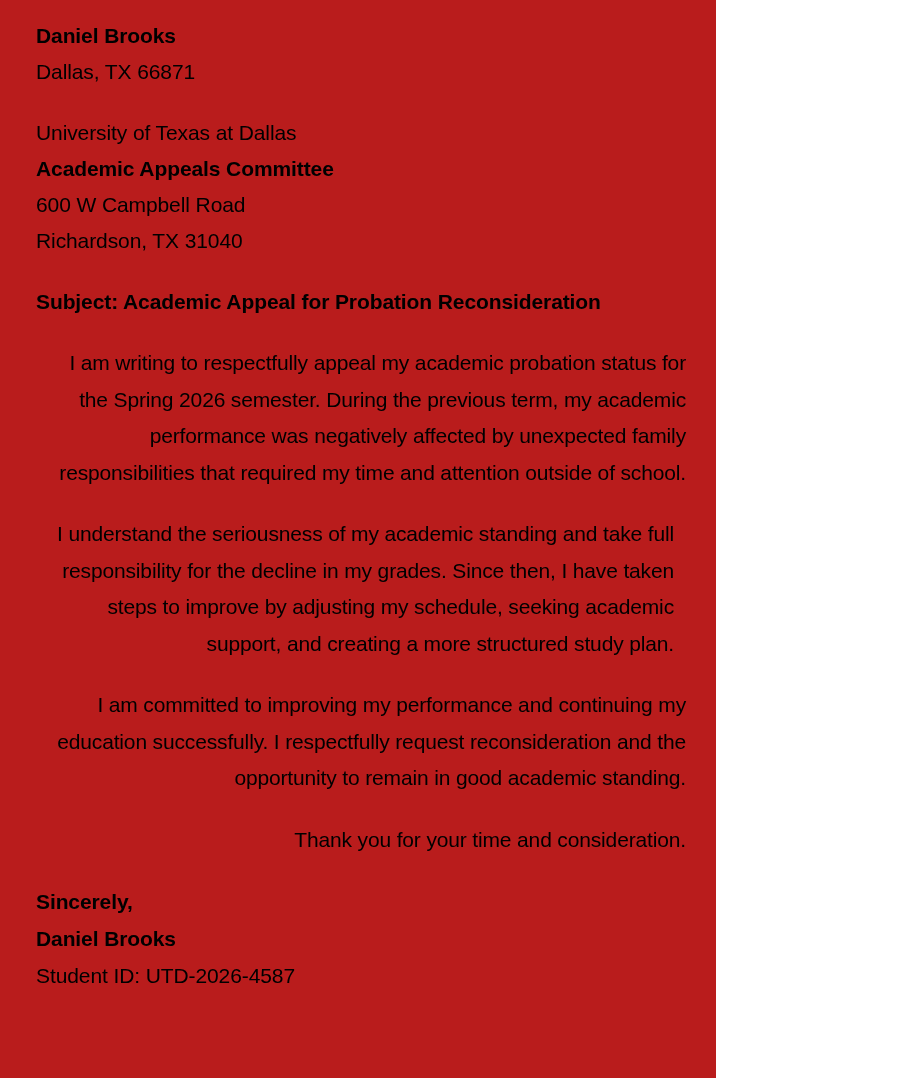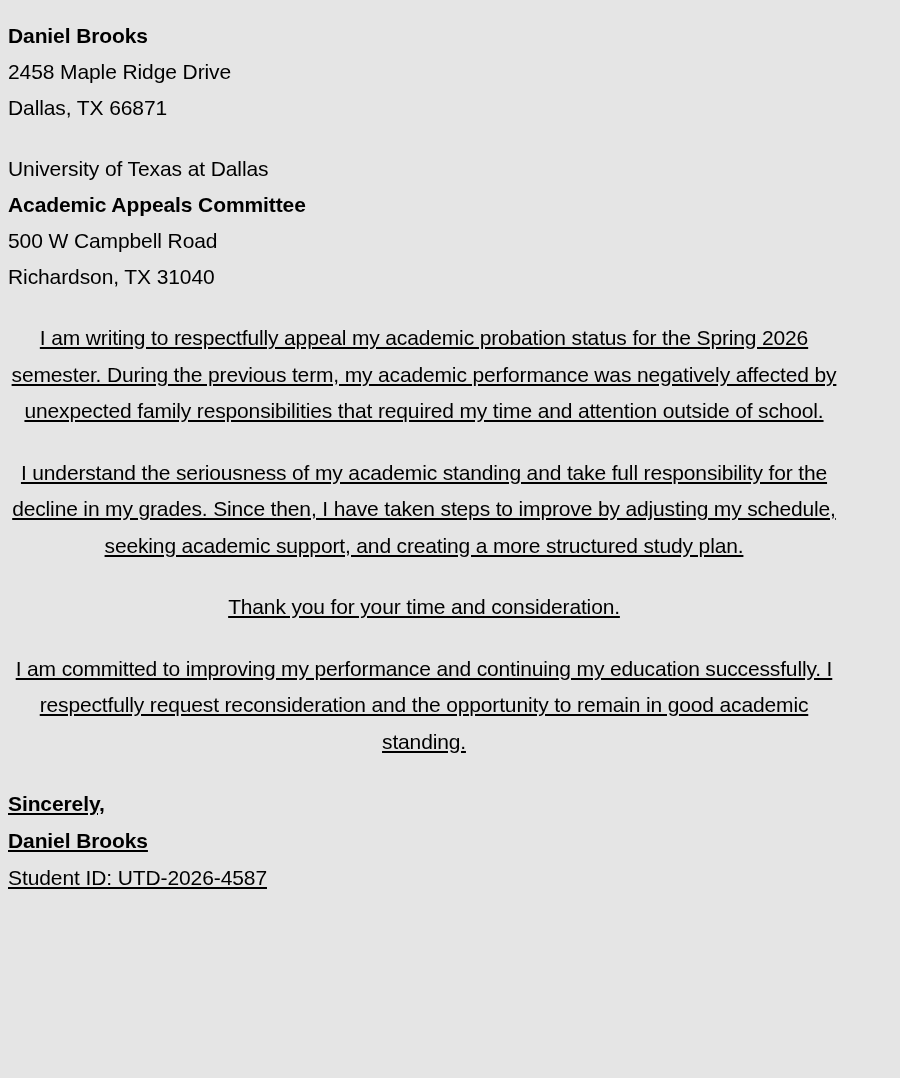--- a/index.html
+++ b/index.html
@@ -9,89 +9,89 @@
   }
   body {
     width: 900px;
     height: 1078px;
     font-family: "Liberation Sans", sans-serif;
     color: #000000;
     overflow: hidden;
   }
   .page {
     box-sizing: border-box;
-    width: 900px;
+    width: 716px;
     height: 1078px;
-    padding: 18px 30px 0 8px;
-    background: #e5e5e5;
+    padding: 18px 30px 0 36px;
+    background: #b91c1c;
   }
   .block {
     margin: 0 0 25px 0;
   }
   .block:last-child {
     margin-bottom: 0;
-    text-decoration: underline;
   }
   .line {
     font-size: 21px;
     line-height: 36px;
     letter-spacing: -0.1px;
     white-space: pre-wrap;
   }
   .bold {
     font-weight: bold;
   }
   .para {
     font-size: 21px;
     line-height: 36.5px;
     letter-spacing: -0.15px;
     max-width: 832px;
-    text-align: center;
+    text-align: right;
     white-space: normal;
-    text-decoration: underline;
   }
   .sig-block .line {
     line-height: 37px;
   }
 </style>
 </head>
 <body>
 
 <div class="page">
 
   <div class="block">
     <div class="line bold">Daniel Brooks</div>
-    <div class="line">2458 Maple Ridge Drive</div>
     <div class="line">Dallas, TX 66871</div>
   </div>
 
 
   <div class="block">
     <div class="line">University of Texas at Dallas</div>
     <div class="line bold">Academic Appeals Committee</div>
-    <div class="line">500 W Campbell Road</div>
+    <div class="line">600 W Campbell Road</div>
     <div class="line">Richardson, TX 31040</div>
   </div>
 
+  <div class="block">
+    <div class="line bold">Subject: Academic Appeal for Probation Reconsideration</div>
+  </div>
 
 
   <div class="block">
     <p class="para" style="margin:0">I am writing to respectfully appeal my academic probation status for the Spring 2026 semester. During the previous term, my academic performance was negatively affected by unexpected family responsibilities that required my time and attention outside of school.</p>
   </div>
 
   <div class="block">
-    <p class="para" style="margin:0">I understand the seriousness of my academic standing and take full responsibility for the decline in my grades. Since then, I have taken steps to improve by adjusting my schedule, seeking academic support, and creating a more structured study plan.</p>
+    <p class="para" style="margin:12px">I understand the seriousness of my academic standing and take full responsibility for the decline in my grades. Since then, I have taken steps to improve by adjusting my schedule, seeking academic support, and creating a more structured study plan.</p>
+  </div>
+
+  <div class="block">
+    <p class="para" style="margin:0">I am committed to improving my performance and continuing my education successfully. I respectfully request reconsideration and the opportunity to remain in good academic standing.</p>
   </div>
 
   <div class="block">
     <p class="para" style="margin:0">Thank you for your time and consideration.</p>
-  </div>
-
-  <div class="block">
-    <p class="para" style="margin:0">I am committed to improving my performance and continuing my education successfully. I respectfully request reconsideration and the opportunity to remain in good academic standing.</p>
   </div>
 
   <div class="block sig-block">
     <div class="line bold">Sincerely,</div>
     <div class="line bold">Daniel Brooks</div>
     <div class="line">Student ID: UTD-2026-4587</div>
   </div>
 
 </div>
 

